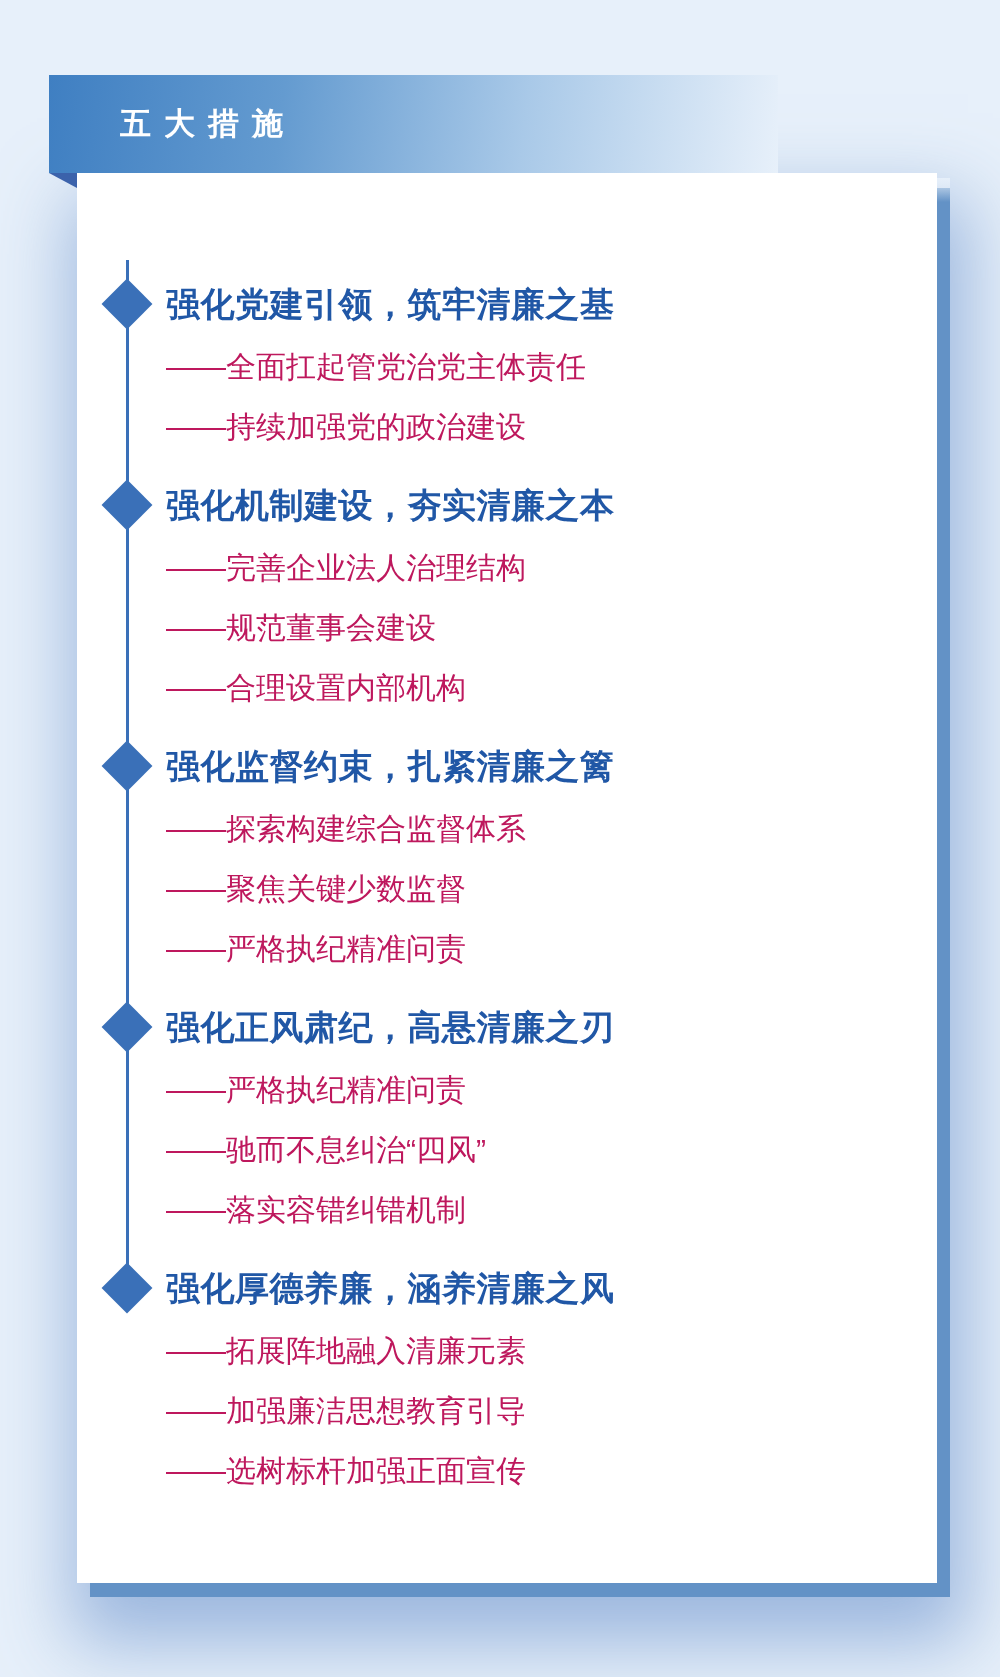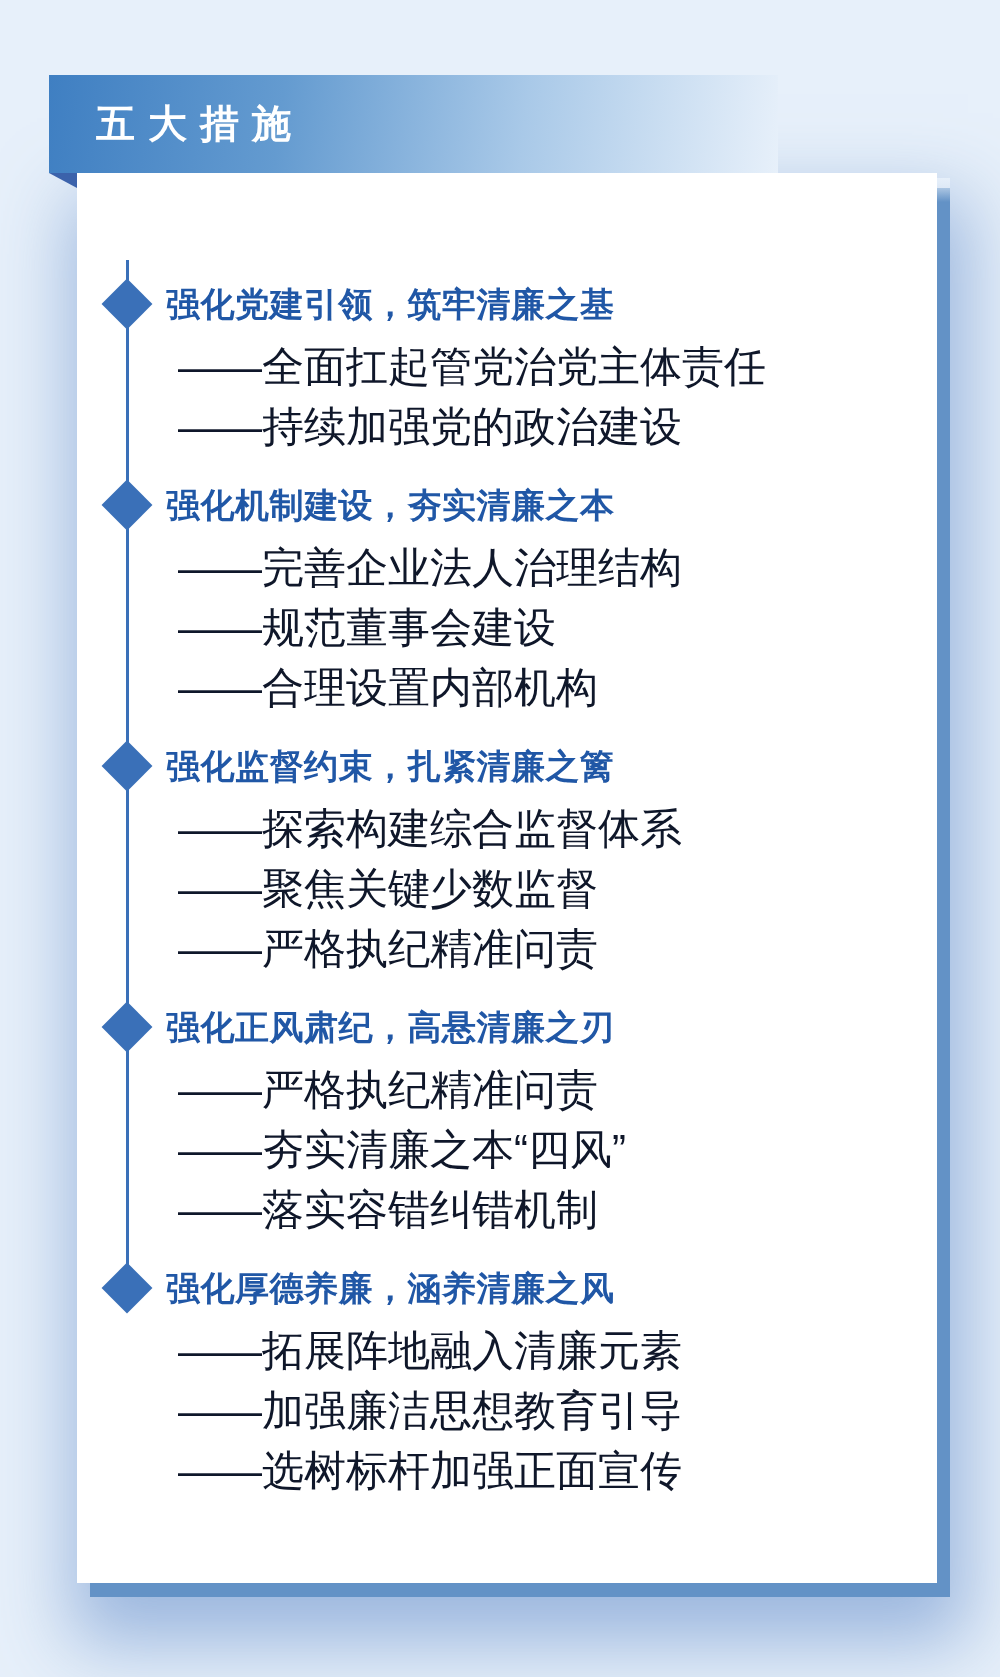--- a/index.html
+++ b/index.html
@@ -63,44 +63,43 @@
     position: absolute;
     left: -57px; top: 50%;
     width: 36px; height: 36px;
     background: #3a70b8;
     transform: translateY(-50%) rotate(45deg);
   }
 
   .measure ul { list-style: none; margin: 0; padding: 0; }
   .measure li {
     margin-top: 26px;
-    font-size: 42px;
+    font-size: 30px;
     line-height: 34px;
-    color: #0f172a;
+    color: #be185d;
     white-space: nowrap;
-    margin-left: 12px;
   }
   .measure ul li:first-child { margin-top: 29px; }
 
   
   .banner {
     position: absolute;
     left: 49px; top: 75px;
     width: 729px; height: 98px;
     background: linear-gradient(97deg, #3f7fc2 0%, #649bd0 32%, #a9c9e8 65%, #e7f0fa 100%);
     display: flex;
     align-items: center;
     z-index: 3;
   }
   .banner-title {
     color: #ffffff;
-    font-size: 39px;
+    font-size: 31px;
     font-weight: 700;
     letter-spacing: 13px;
-    padding-left: 47px;
+    padding-left: 71px;
     white-space: nowrap;
   }
   .banner-fold {
     position: absolute;
     left: 49px; top: 173px;
     width: 28px; height: 15px;
     background: #3b62ab;
     clip-path: polygon(0 0, 100% 0, 100% 100%);
     z-index: 2;
   }
@@ -150,21 +149,21 @@
       </ul>
     </section>
 
     <section class="measure">
       <h2>
         <span class="diamond"></span>
         <span>强化正风肃纪，高悬清廉之刃</span>
       </h2>
       <ul>
         <li>——严格执纪精准问责</li>
-        <li>——夯实清廉之本“四风”</li>
+        <li>——驰而不息纠治“四风”</li>
         <li>——落实容错纠错机制</li>
       </ul>
     </section>
 
     <section class="measure">
       <h2>
         <span class="diamond"></span>
         <span>强化厚德养廉，涵养清廉之风</span>
       </h2>
       <ul>

